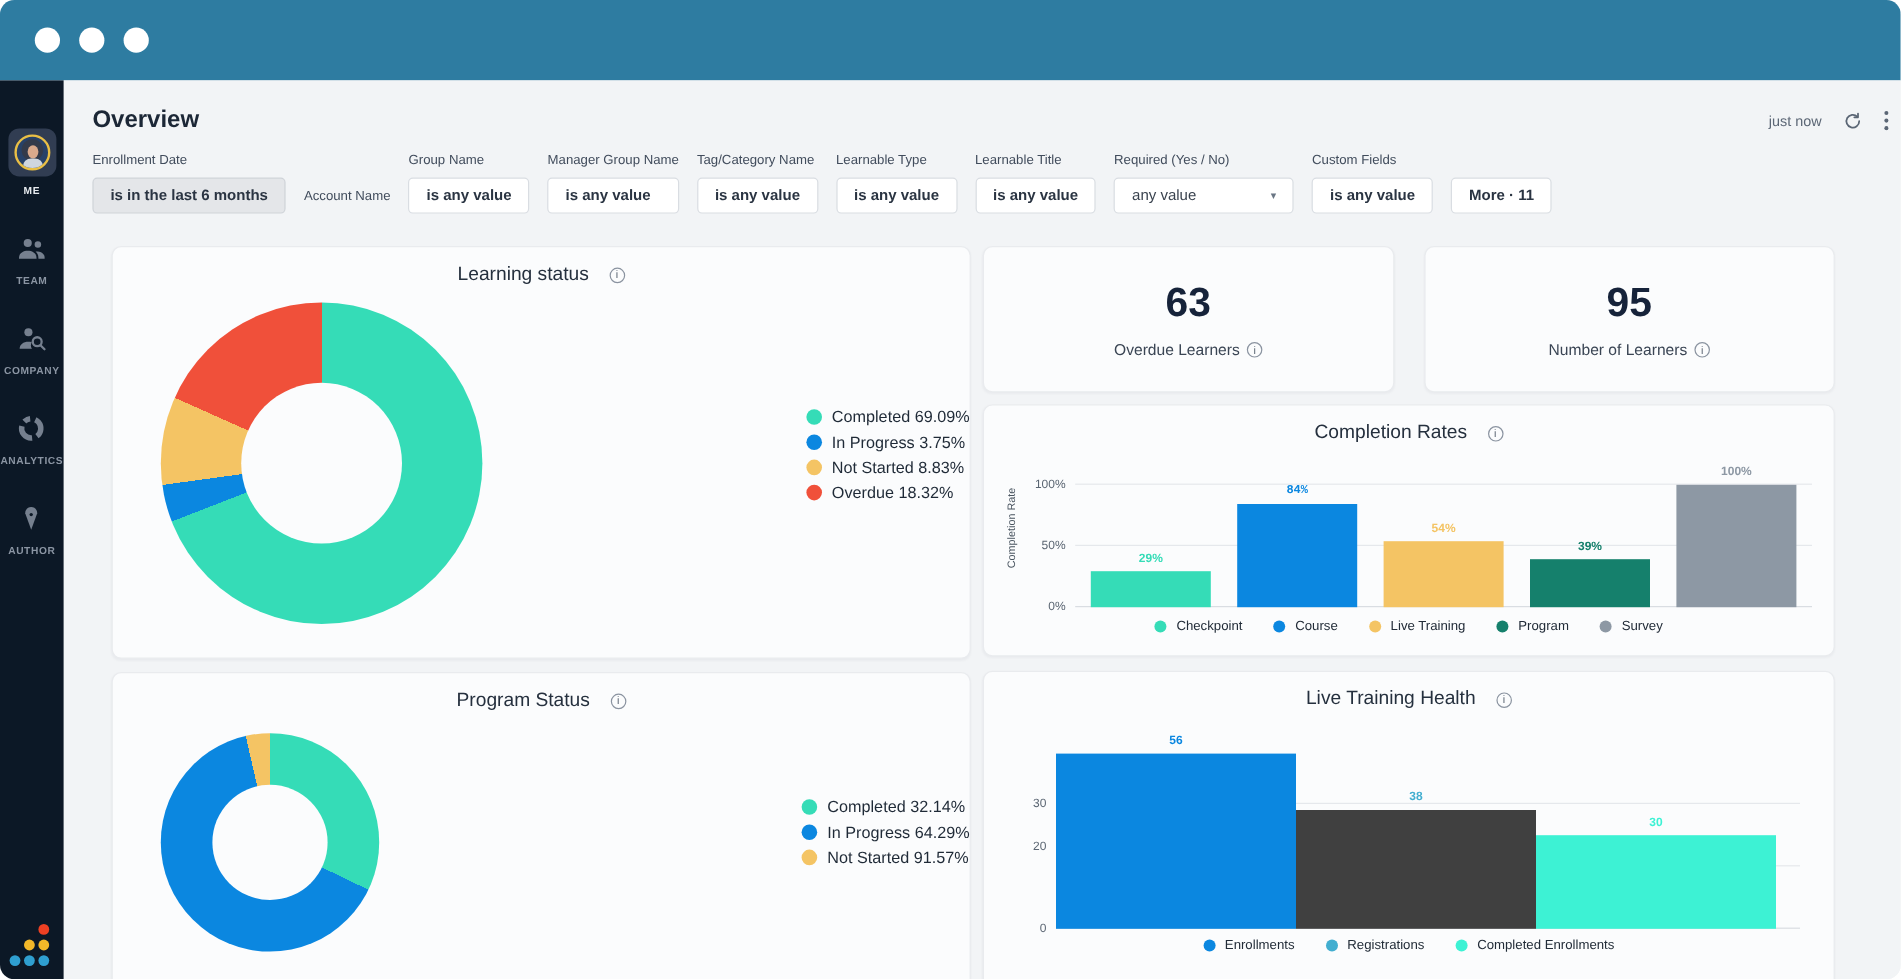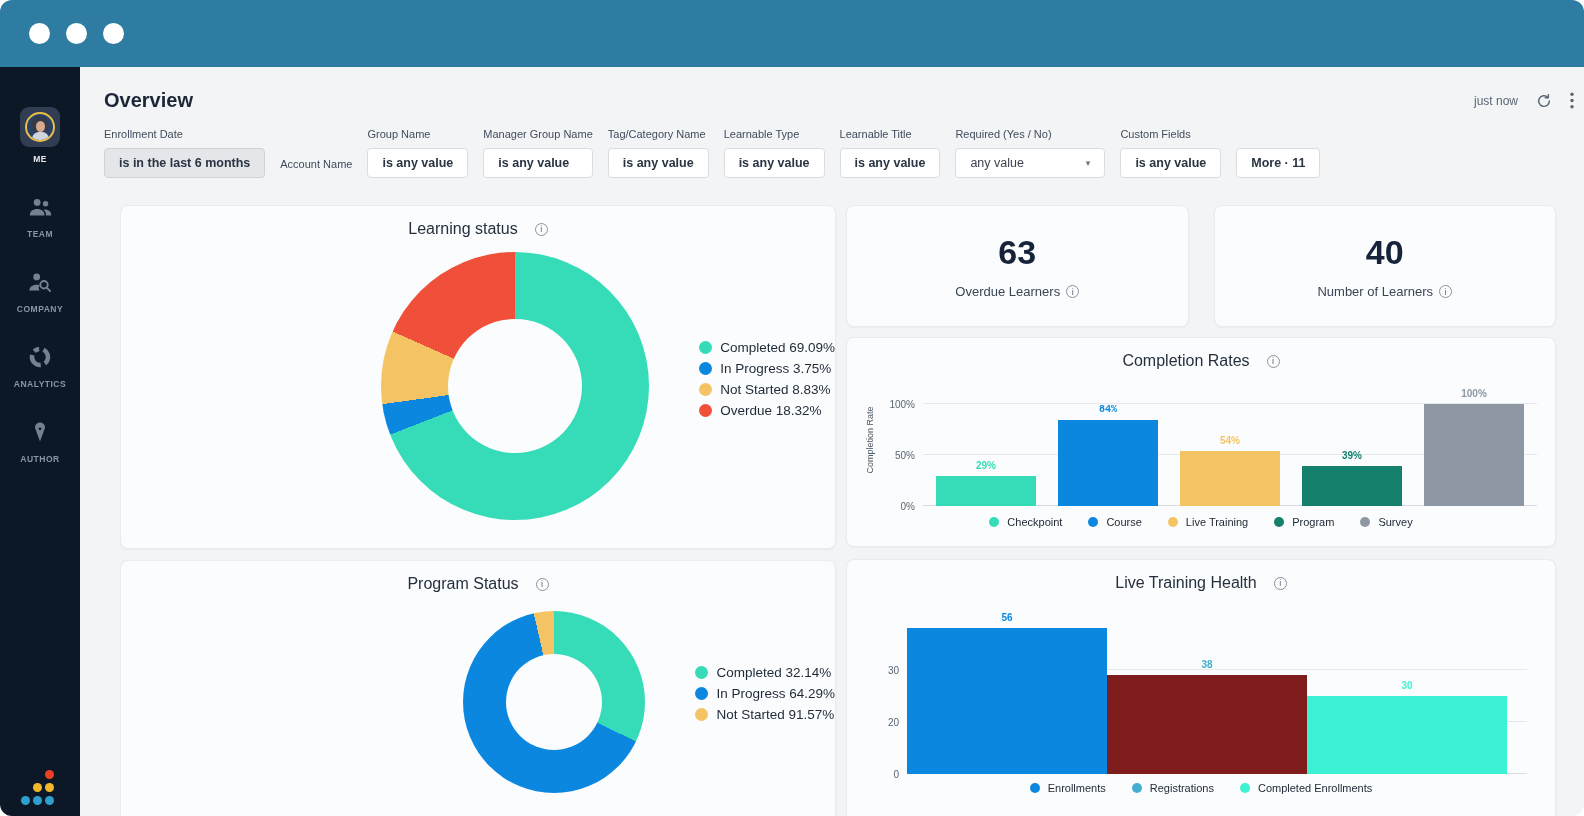--- a/index.html
+++ b/index.html
@@ -7,21 +7,21 @@
   .window { width:1584px; height:816px; border-radius:12px; overflow:hidden; background:#f2f4f6; position:relative; }
 
   
   .topbar { height:67px; background:#2e7ca1; display:flex; align-items:center; padding-left:29px; }
   .win-dot { width:21px; height:21px; border-radius:50%; background:#ffffff; margin-right:16px; }
 
   
   .shell { display:flex; height:749px; }
 
   
-  .sidebar { width:80px; background:#0c1826; display:flex; flex-direction:column; align-items:center; padding-top:40px; flex-shrink:0; position:relative; }
+  .sidebar { width:53px; background:#0c1826; display:flex; flex-direction:column; align-items:center; padding-top:40px; flex-shrink:0; position:relative; }
   .side-item { display:flex; flex-direction:column; align-items:center; margin-bottom:28px; cursor:pointer; }
   .side-item .ic { width:30px; height:30px; display:flex; align-items:center; justify-content:center; color:#76808f; }
   .side-item .lbl { font-size:8.5px; letter-spacing:.5px; color:#8b95a3; margin-top:7px; font-weight:700; }
   .side-item.active .lbl { color:#e8ebef; }
   .avatar-btn { width:40px; height:40px; border-radius:9px; background:#313d52; display:flex; align-items:center; justify-content:center; }
   .avatar-ring { width:30px; height:30px; border-radius:50%; border:2px solid #e9bf45; background:#274168; position:relative; overflow:hidden; }
   .avatar-hair { position:absolute; width:18px; height:18px; border-radius:50%; background:#333a4a; left:4px; top:2px; }
   .avatar-face { position:absolute; width:9px; height:11px; border-radius:50%; background:#d9a98c; left:9px; top:7px; }
   .avatar-body { position:absolute; width:17px; height:9px; border-radius:7px 7px 0 0; background:#cfd6de; left:5px; bottom:-1px; }
   .side-logo { margin-top:auto; width:64px; height:70px; position:relative; margin-bottom:2px; }
@@ -47,21 +47,21 @@
   
   .content { display:grid; grid-template-columns:716px 710px; column-gap:10px; margin:27px 20px 0 16px; align-items:start; }
   .col { display:flex; flex-direction:column; }
   .card { background:#fbfcfd; border:1px solid #e9ebee; border-radius:8px; box-shadow:0 1px 2px rgba(20,30,50,.04); }
   .card-title { text-align:center; font-size:16px; color:#25303e; font-weight:500; padding-top:14px; display:flex; align-items:center; justify-content:center; gap:17px; }
   .info { display:inline-flex; width:13px; height:13px; border:1px solid #8a93a0; border-radius:50%; font-size:9px; align-items:center; justify-content:center; color:#5a6572; font-weight:400; cursor:pointer; flex-shrink:0; }
 
   
   .card-learning { height:344px; margin-bottom:11px; }
   .card-program { height:400px; }
-  .donut-row { display:flex; align-items:center; justify-content:flex-end; gap:50px; padding-left:40px; }
+  .donut-row { display:flex; align-items:center; justify-content:space-between; gap:50px; padding-left:40px; }
   .donut { border-radius:50%; position:relative; }
   .donut .hole { position:absolute; left:50%; top:50%; transform:translate(-50%,-50%); border-radius:50%; background:#fbfcfd; }
   .donut-lg { width:268px; height:268px; margin-top:14px; }
   .donut-lg .hole { width:134px; height:134px; }
   .donut-sm { width:182px; height:182px; margin-top:18px; }
   .donut-sm .hole { width:96px; height:96px; }
   .legend-col { display:flex; flex-direction:column; gap:6px; }
   .legend-item { display:flex; align-items:center; gap:8px; font-size:13.5px; color:#1f2a37; cursor:pointer; }
   .dot { width:13px; height:13px; border-radius:50%; flex-shrink:0; }
 
@@ -311,21 +311,21 @@
         <div class="col">
           <div class="stat-row">
             <div class="card stat-card">
               <div class="stat-num">63</div>
               <div class="stat-label">
                 <span>Overdue Learners</span>
                 <span class="info">i</span>
               </div>
             </div>
             <div class="card stat-card">
-              <div class="stat-num">40</div>
+              <div class="stat-num">95</div>
               <div class="stat-label">
                 <span>Number of Learners</span>
                 <span class="info">i</span>
               </div>
             </div>
           </div>
 
           <div class="card card-completion">
             <div class="card-title">
               <span>Completion Rates</span>
@@ -388,32 +388,32 @@
           </div>
 
           <div class="card card-live">
             <div class="card-title">
               <span>Live Training Health</span>
               <span class="info">i</span>
             </div>
             <div class="bar-area" id="barArea3" style="margin-top:14px;">
               <div class="ticks" id="ticks3" style="width: 44px; height: 168px;">
                   <div class="tick-lbl" style="bottom: 0px;">0</div>
-                  <div class="tick-lbl" style="bottom: 52px;">20</div>
+                  <div class="tick-lbl" style="bottom: 68px;">20</div>
                   <div class="tick-lbl" style="bottom: 104px;">30</div>
                 </div>
               <div class="plot" id="plot3" style="height:168px; margin-right:28px;">
                   <div class="gridline base" style="bottom: 0px;"></div>
                   <div class="gridline" style="bottom: 52px;"></div>
                   <div class="gridline" style="bottom: 104px;"></div>
                   <div class="bars" style="justify-content: flex-start; gap: 0px;">
                     <div class="bar" style="width: 200px; height: 145.6px; background: rgb(11, 135, 224);">
                       <span class="blabel" style="color: rgb(11, 135, 224);">56</span>
                     </div>
-                    <div class="bar" style="width: 200px; height: 98.8px; background: #7f1d1d;">
+                    <div class="bar" style="width: 200px; height: 98.8px; background: #404040;">
                       <span class="blabel" style="color: rgb(66, 174, 208);">38</span>
                     </div>
                     <div class="bar" style="width: 200px; height: 78px; background: rgb(61, 242, 212);">
                       <span class="blabel" style="color: rgb(61, 242, 212);">30</span>
                     </div>
                   </div>
                 </div>
             </div>
             <div class="legend-row" id="legendRow3">
                 <div class="legend-item">

